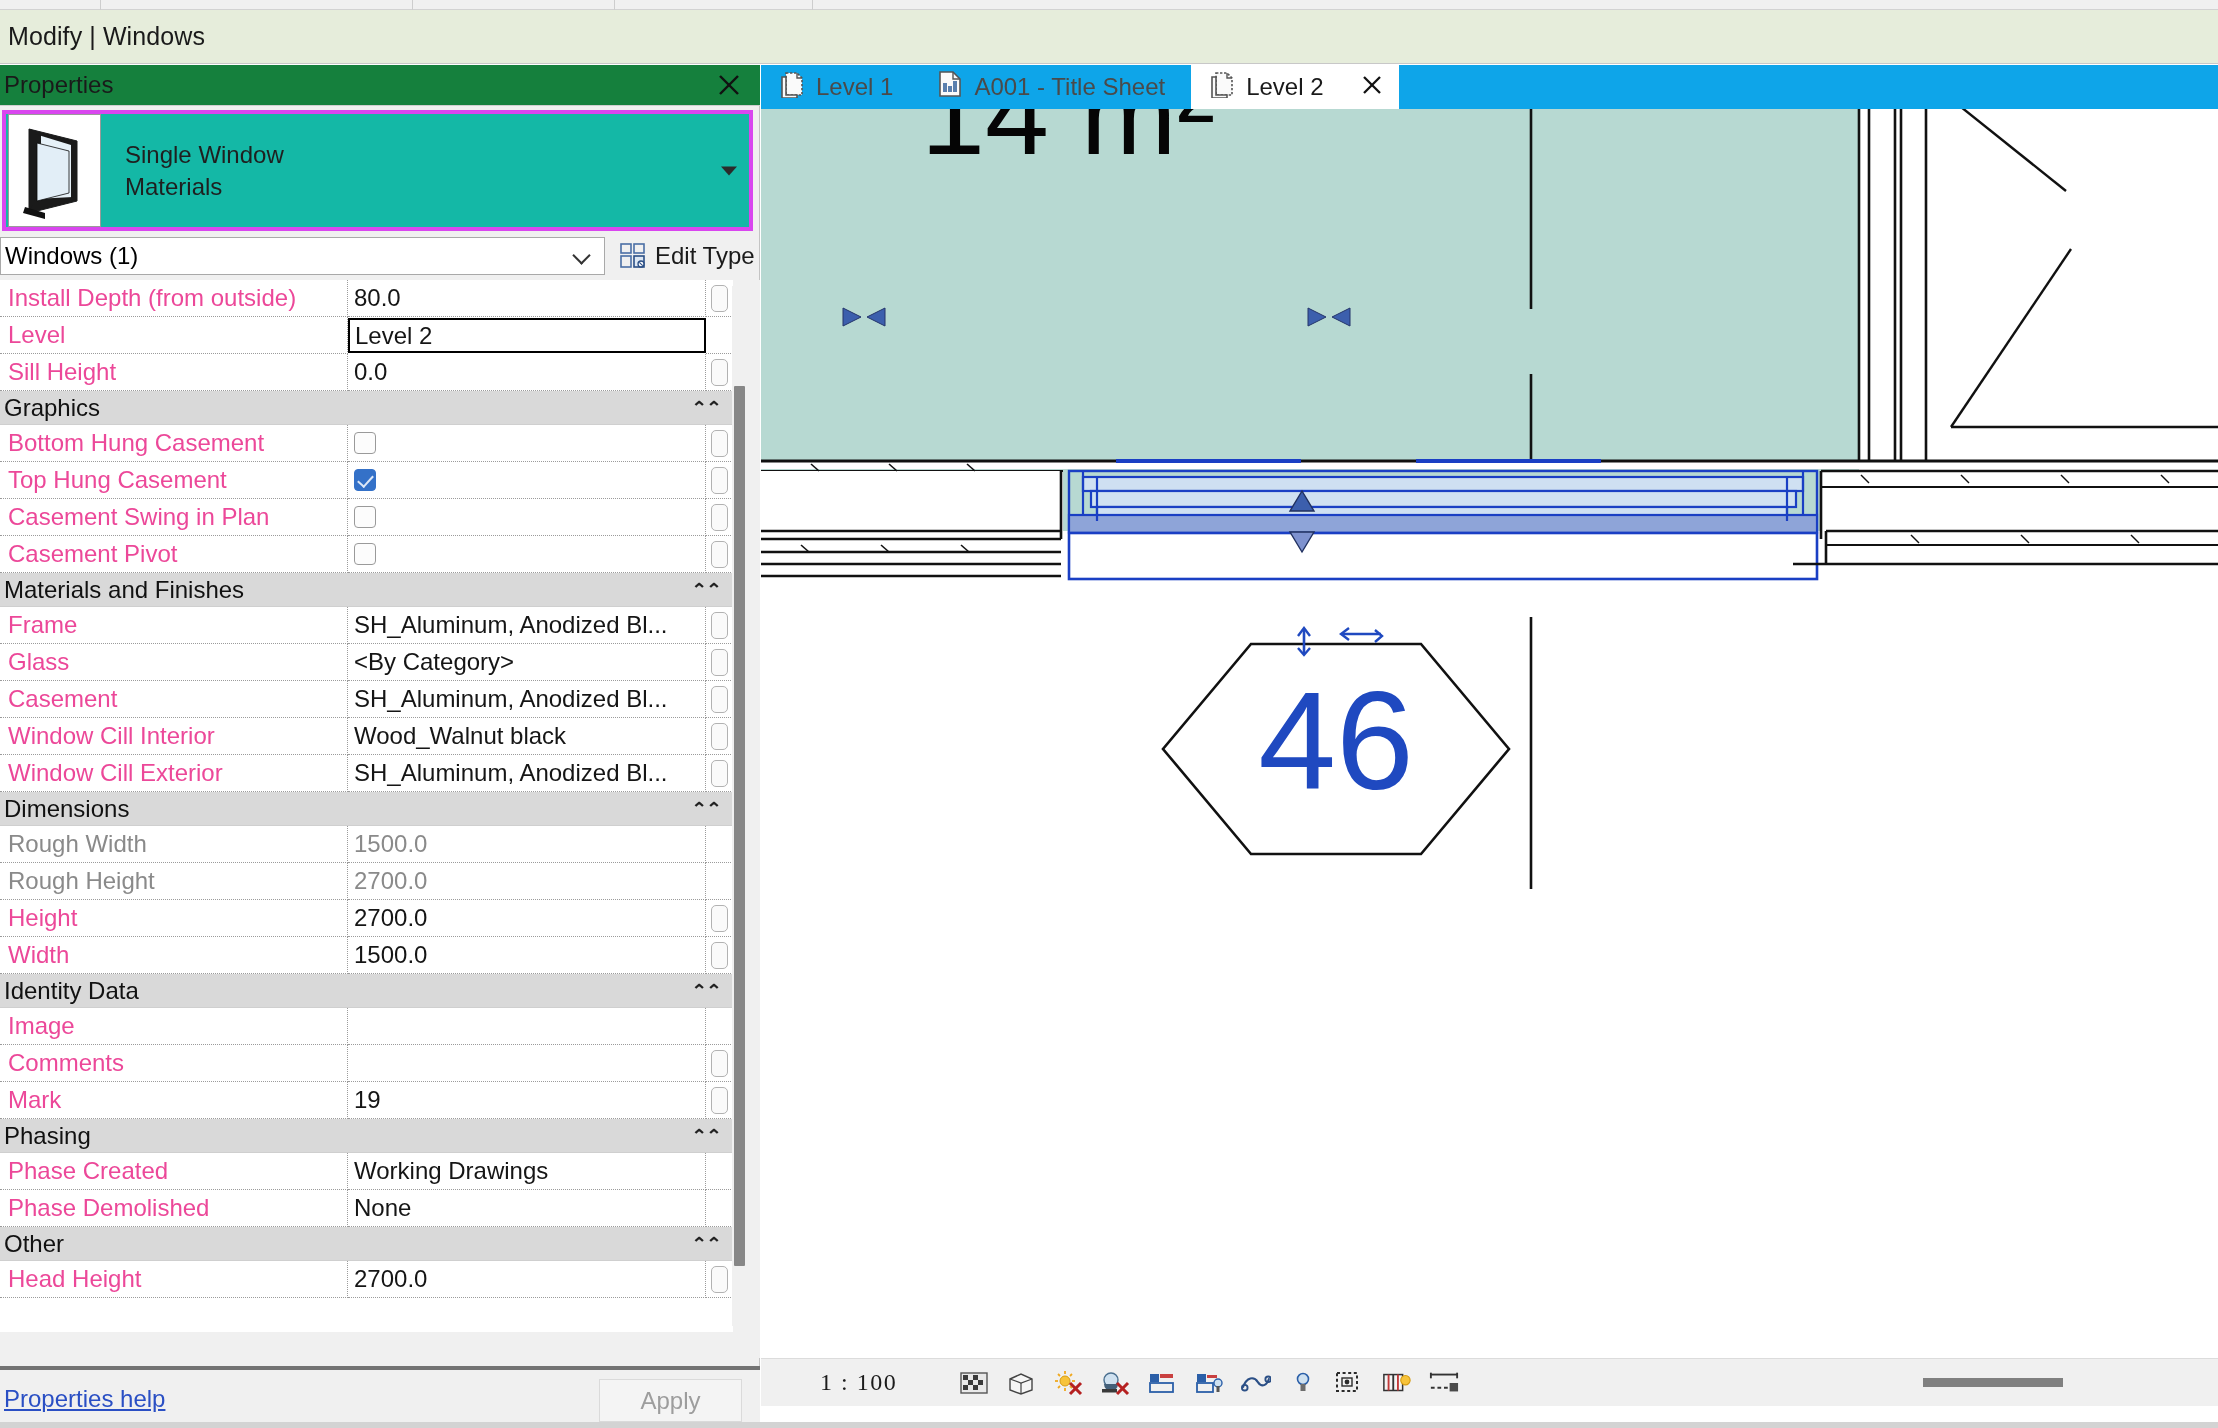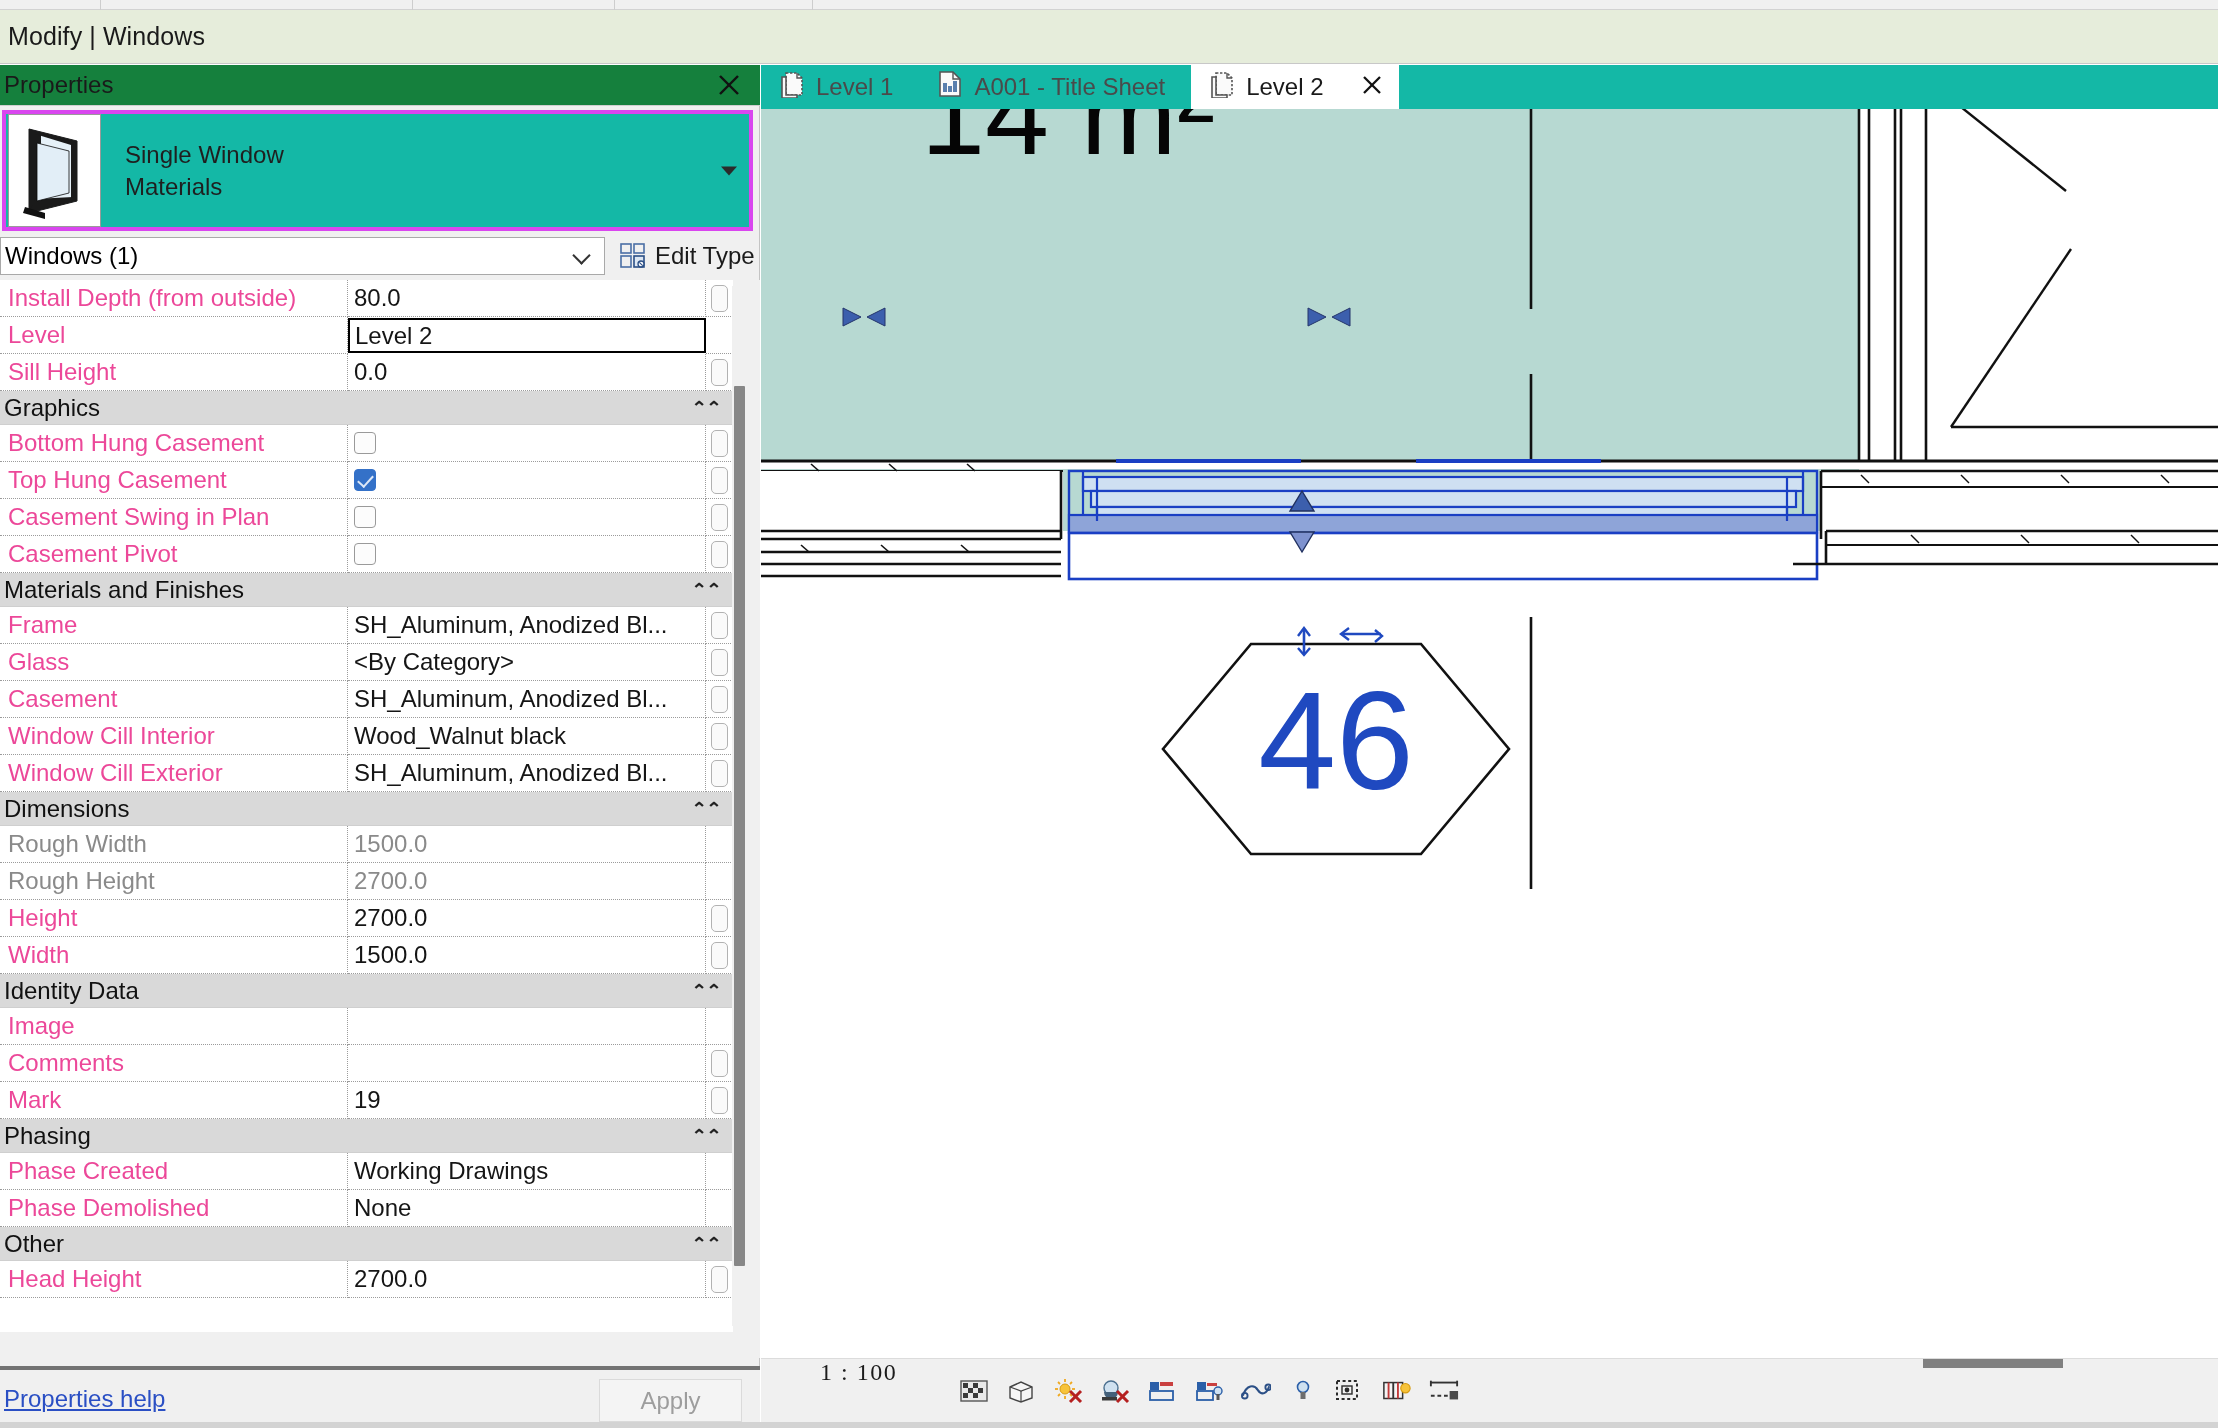--- a/index.html
+++ b/index.html
@@ -167,44 +167,44 @@
   }
   .apply-btn{
     position:absolute; right:18px; top:9px; width:143px; height:43px;
     background:#f4f4f4; border:1px solid #dadada; color:#9d9d9d;
     display:flex; align-items:center; justify-content:center; font-size:24px;
   }
 
   
   .viewtabs{
     position:absolute; left:761px; top:65px; width:1457px; height:44px;
-    background:#14b8a6; display:flex; align-items:center;
+    background:#0ea5e9; display:flex; align-items:center;
   }
   .vtab{
     height:44px; display:flex; align-items:center; gap:11px;
     padding:0 26px 0 18px; font-size:24px; color:#4a4a4a; cursor:pointer;
     position:relative;
   }
   .vtab.active{ background:#ffffff; color:#1a1a1a; padding-right:16px; }
   .vtab .vclose{
     margin-left:26px; font-size:25px; color:#111; line-height:1; cursor:pointer;
   }
 
   
   .canvas{
     position:absolute; left:761px; top:109px; width:1457px; height:1249px;
     background:#ffffff; overflow:hidden;
   }
   .canvas svg{ display:block; }
 
   
   .statusbar{
-    position:absolute; left:761px; top:1358px; width:1457px; height:64px;
+    position:absolute; left:761px; top:1358px; width:1457px; height:48px;
     background:#f0f0f0; border-top:1px solid #dcdcdc;
-    display:flex; 
+    display:flex; align-items:center;
   }
   .scale-label{
     margin-left:59px; font-size:24px; color:#1c1c1c; letter-spacing:1.5px;
     font-family:"Liberation Serif", serif;
   }
   .sb-icons{ display:flex; align-items:center; gap:17px; margin-left:62px; }
   .sb-ico{ width:30px; height:30px; display:flex; align-items:center; justify-content:center; cursor:pointer; }
   .sb-spacer{ flex:1 1 auto; }
   .sb-drag{
     width:140px; height:9px; background:#808080; margin-right:155px;

